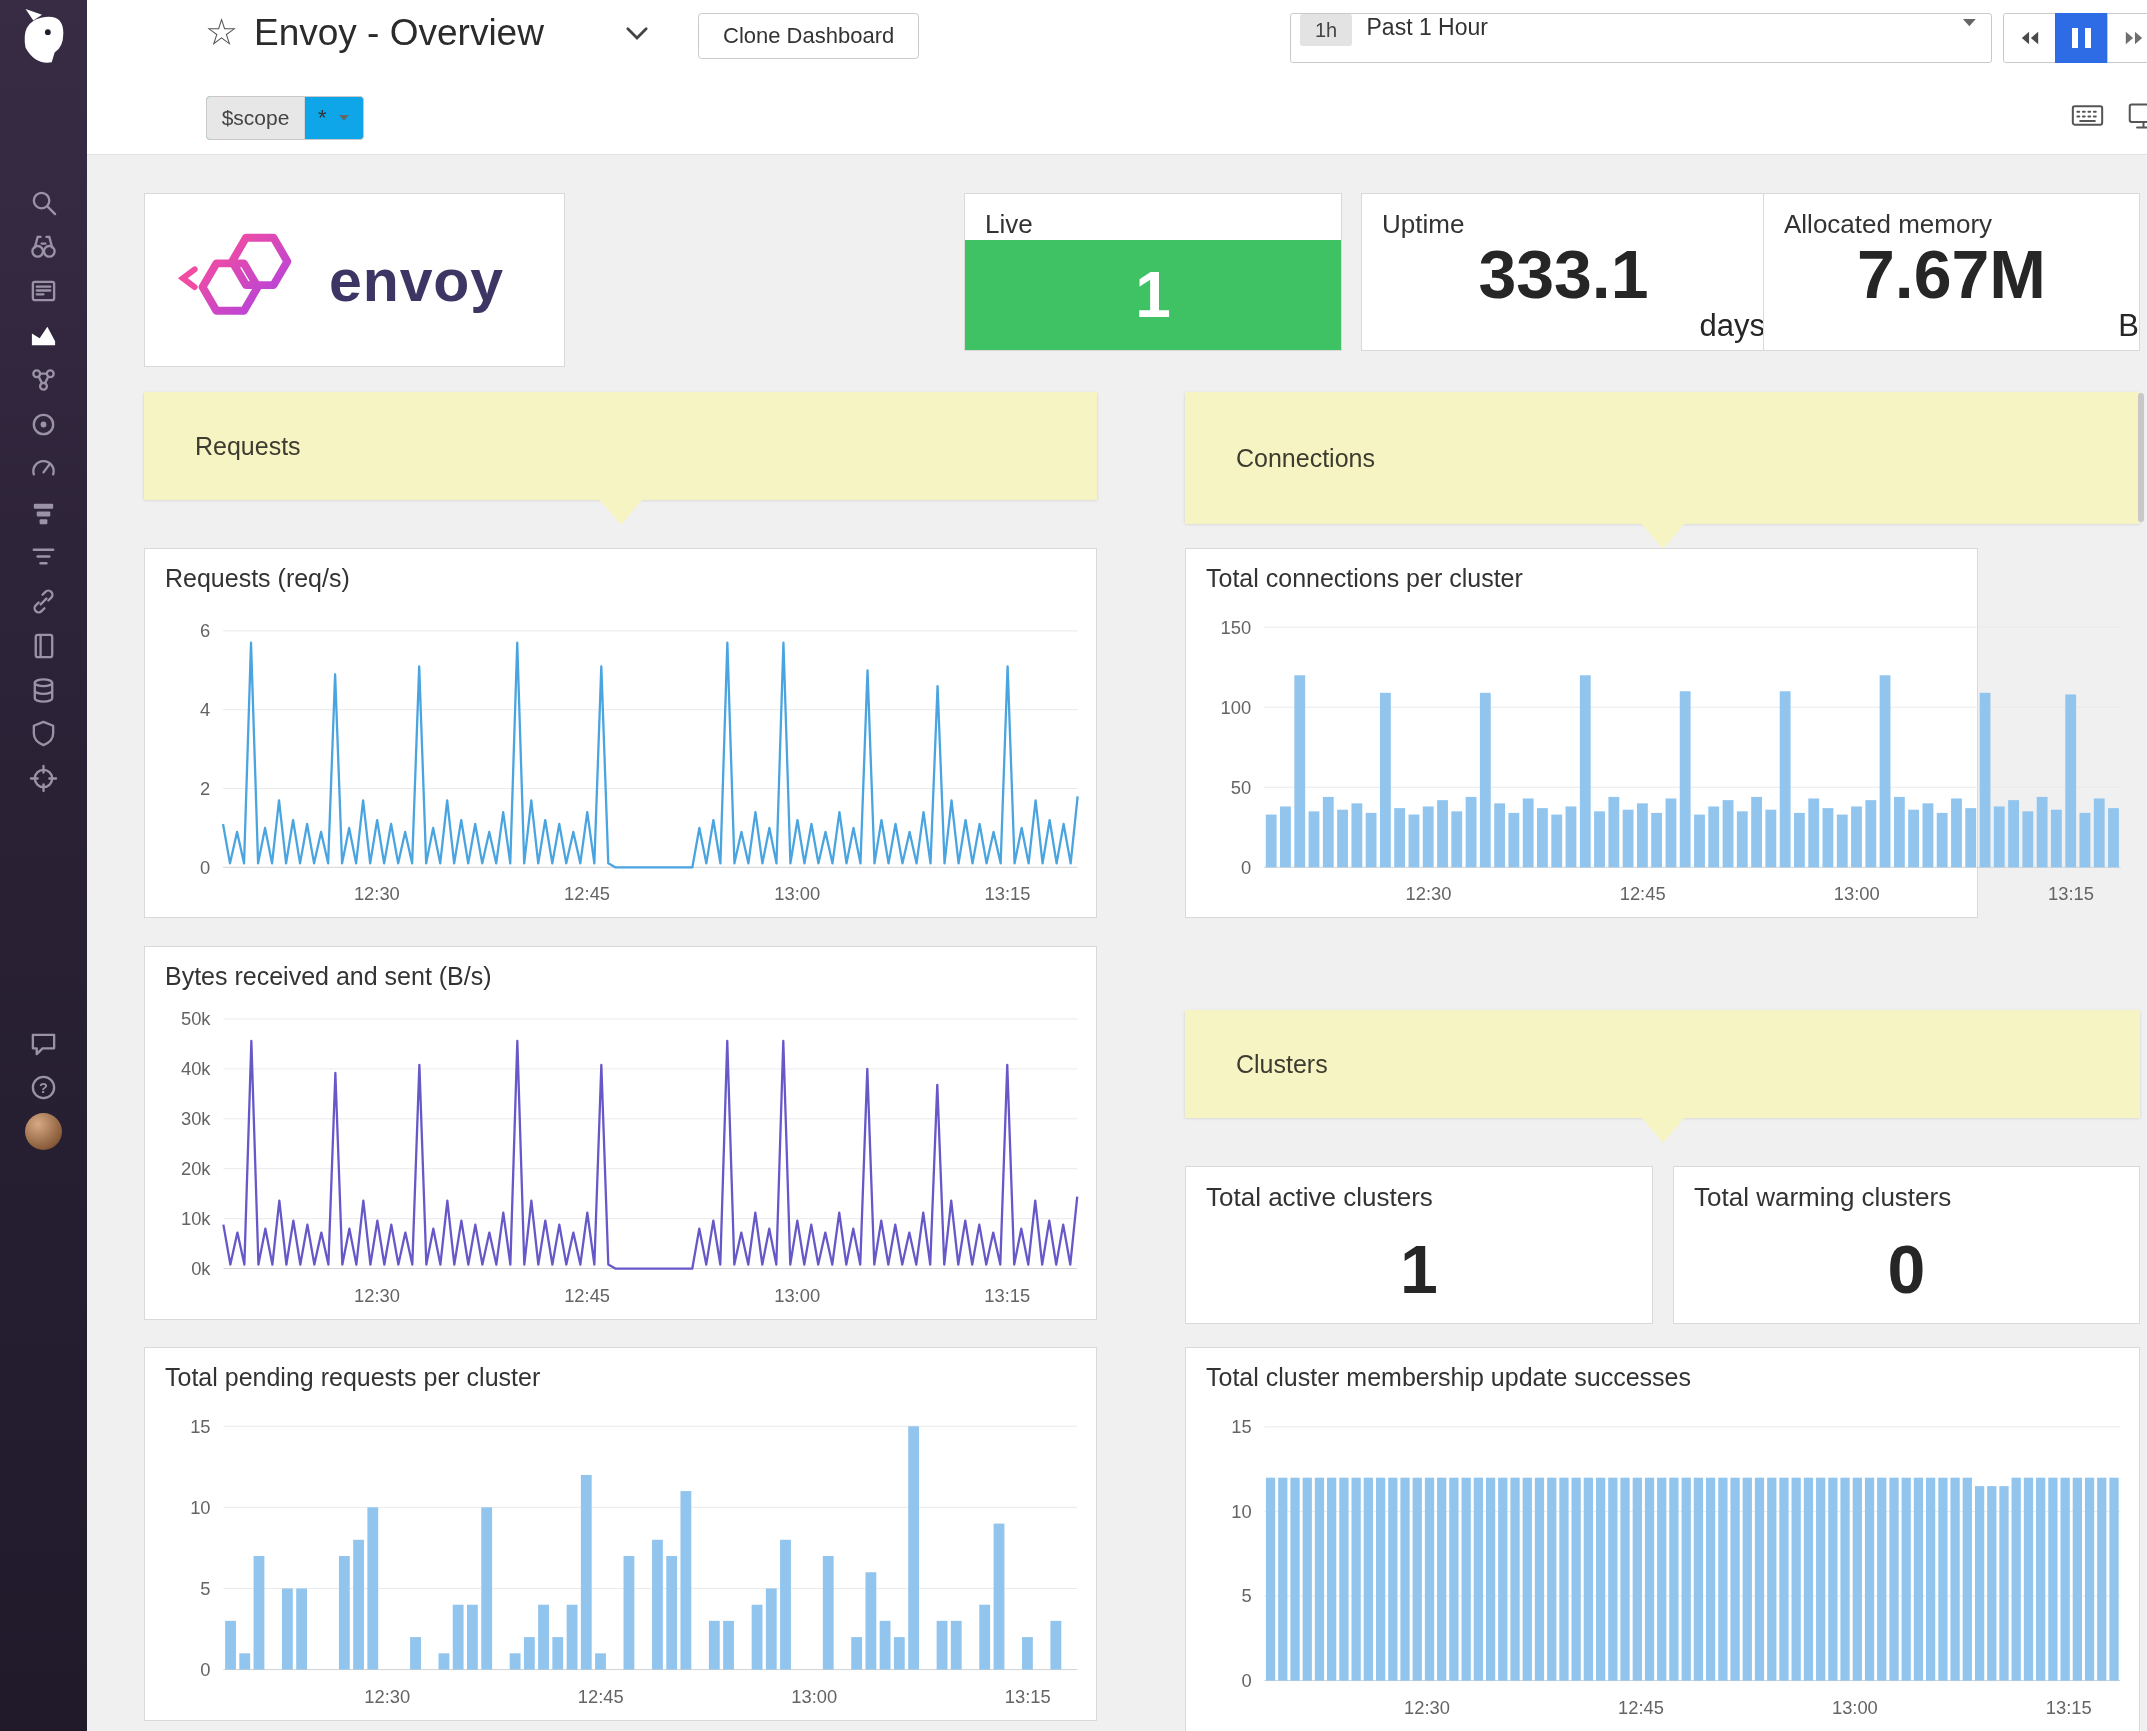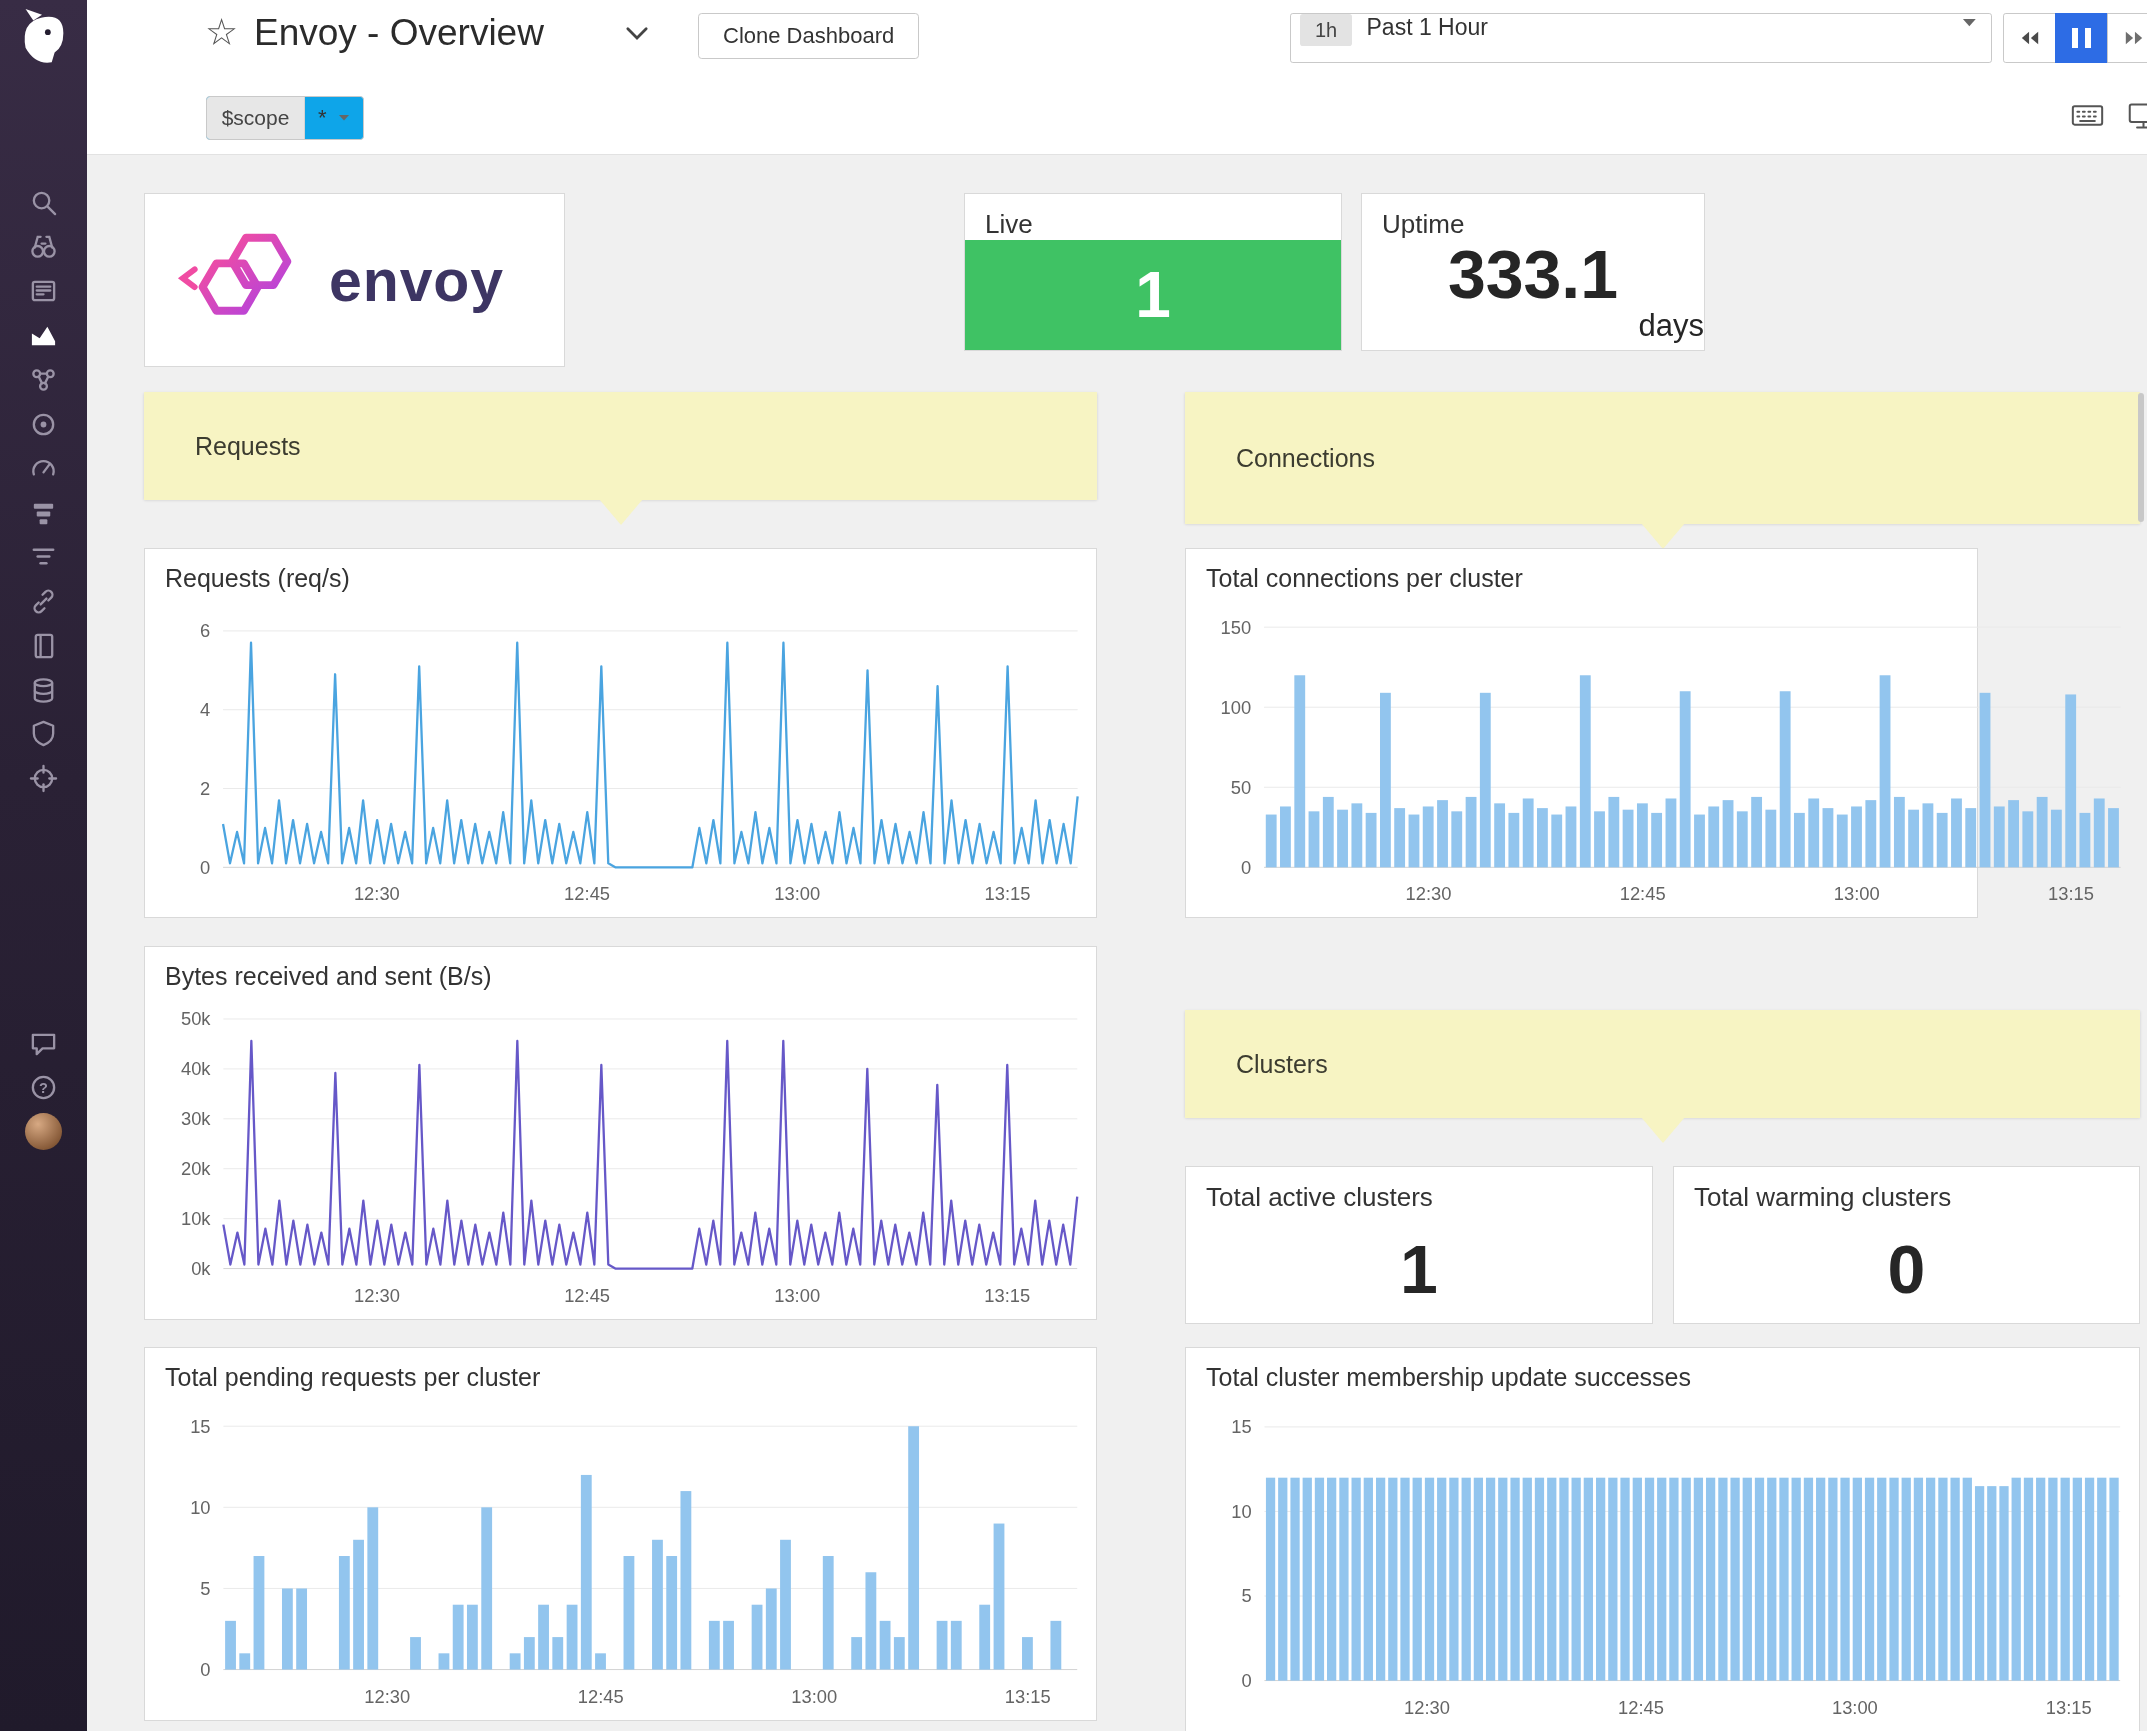--- a/index.html
+++ b/index.html
@@ -276,28 +276,35 @@
     <div style="position:absolute;left:184px;top:53px;font-size:59px;font-weight:bold;color:#3d3563;letter-spacing:0.9px">envoy</div>
   </div>
 
   <div class="card" style="left:964px;top:193px;width:378px;height:158px">
     <div class="card-title">Live</div>
     <div class="green-block" style="background:#3fc264">
       <span class="bignum">1</span>
     </div>
   </div>
 
-  <div class="card" style="left:1361px;top:193px;width:344px;height:158px">
+  <div class="card" style="left:1361px;top:193px;width:405px;height:158px">
     <div class="card-title">Uptime</div>
     <div class="bigrow">
       <span class="bignum">333.1</span>
       <span class="unit">days</span>
     </div>
   </div>
 
+  <div class="card" style="left:1763px;top:193px;width:377px;height:158px">
+    <div class="card-title">Allocated memory</div>
+    <div class="bigrow">
+      <span class="bignum">7.67M</span>
+      <span class="unit">B</span>
+    </div>
+  </div>
 
   <div class="note" style="left:144px;top:392px;width:953px;height:108px">
     <span class="note-text">Requests</span>
     <span class="note-tail"></span>
   </div>
   <div class="note" style="left:1185px;top:392px;width:955px;height:132px">
     <span class="note-text">Connections</span>
     <span class="note-tail"></span>
   </div>
   <div class="note" style="left:1185px;top:1010px;width:955px;height:108px">

